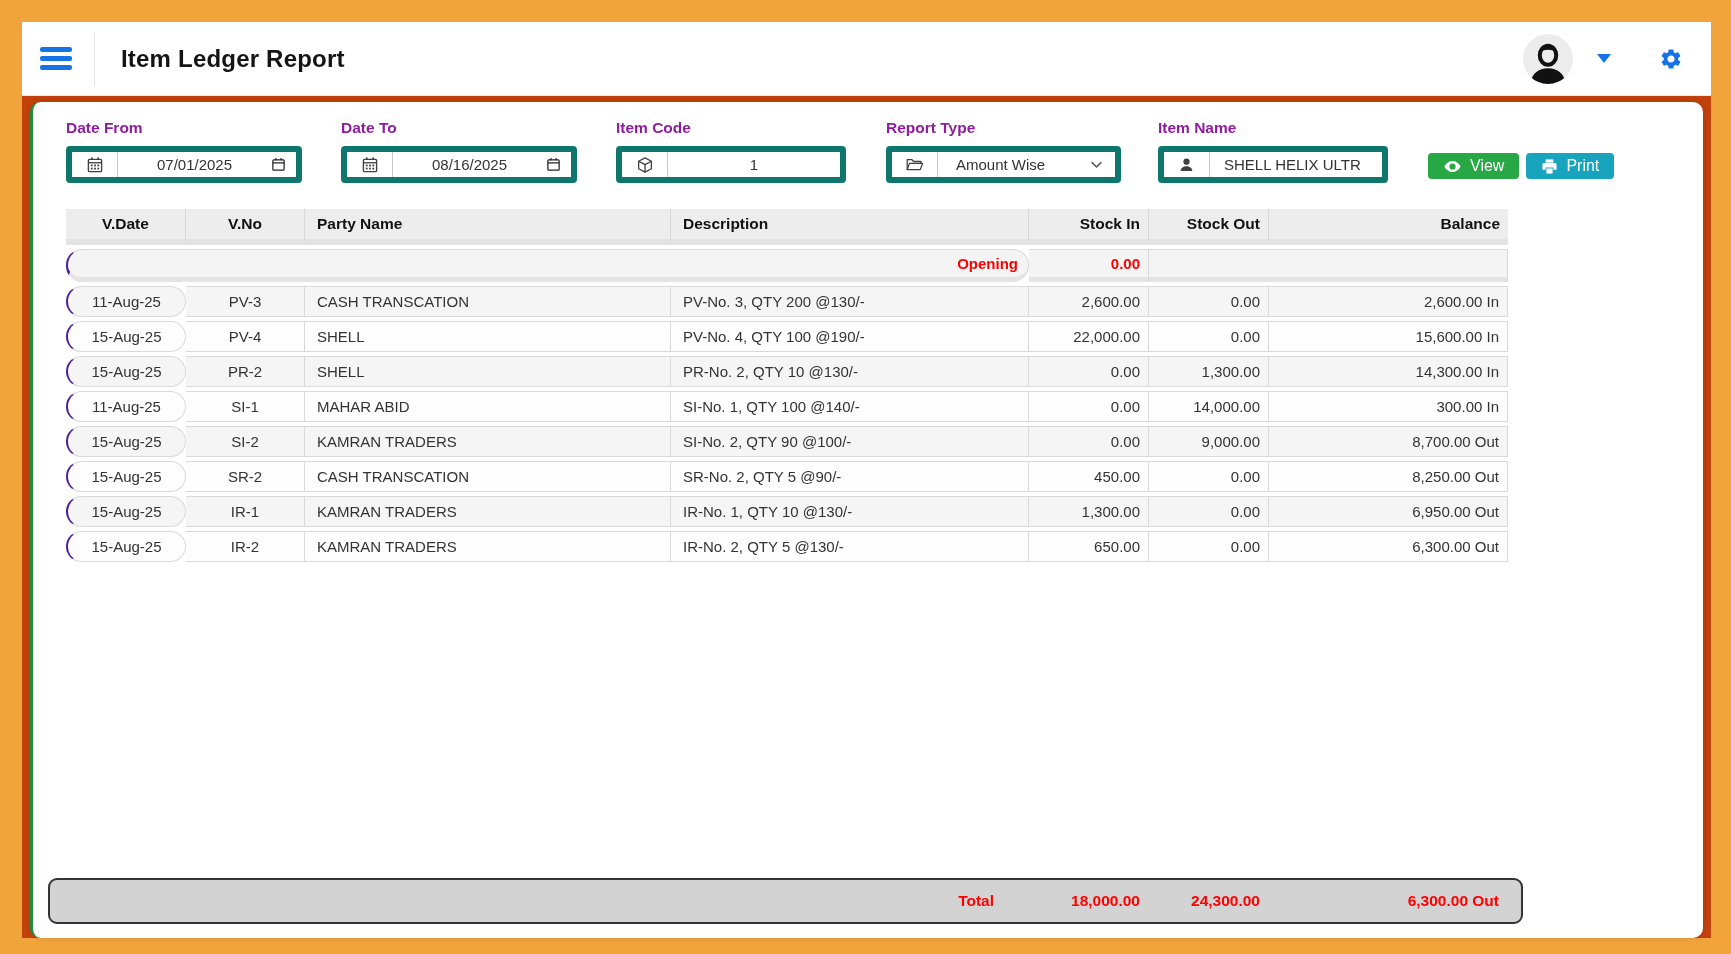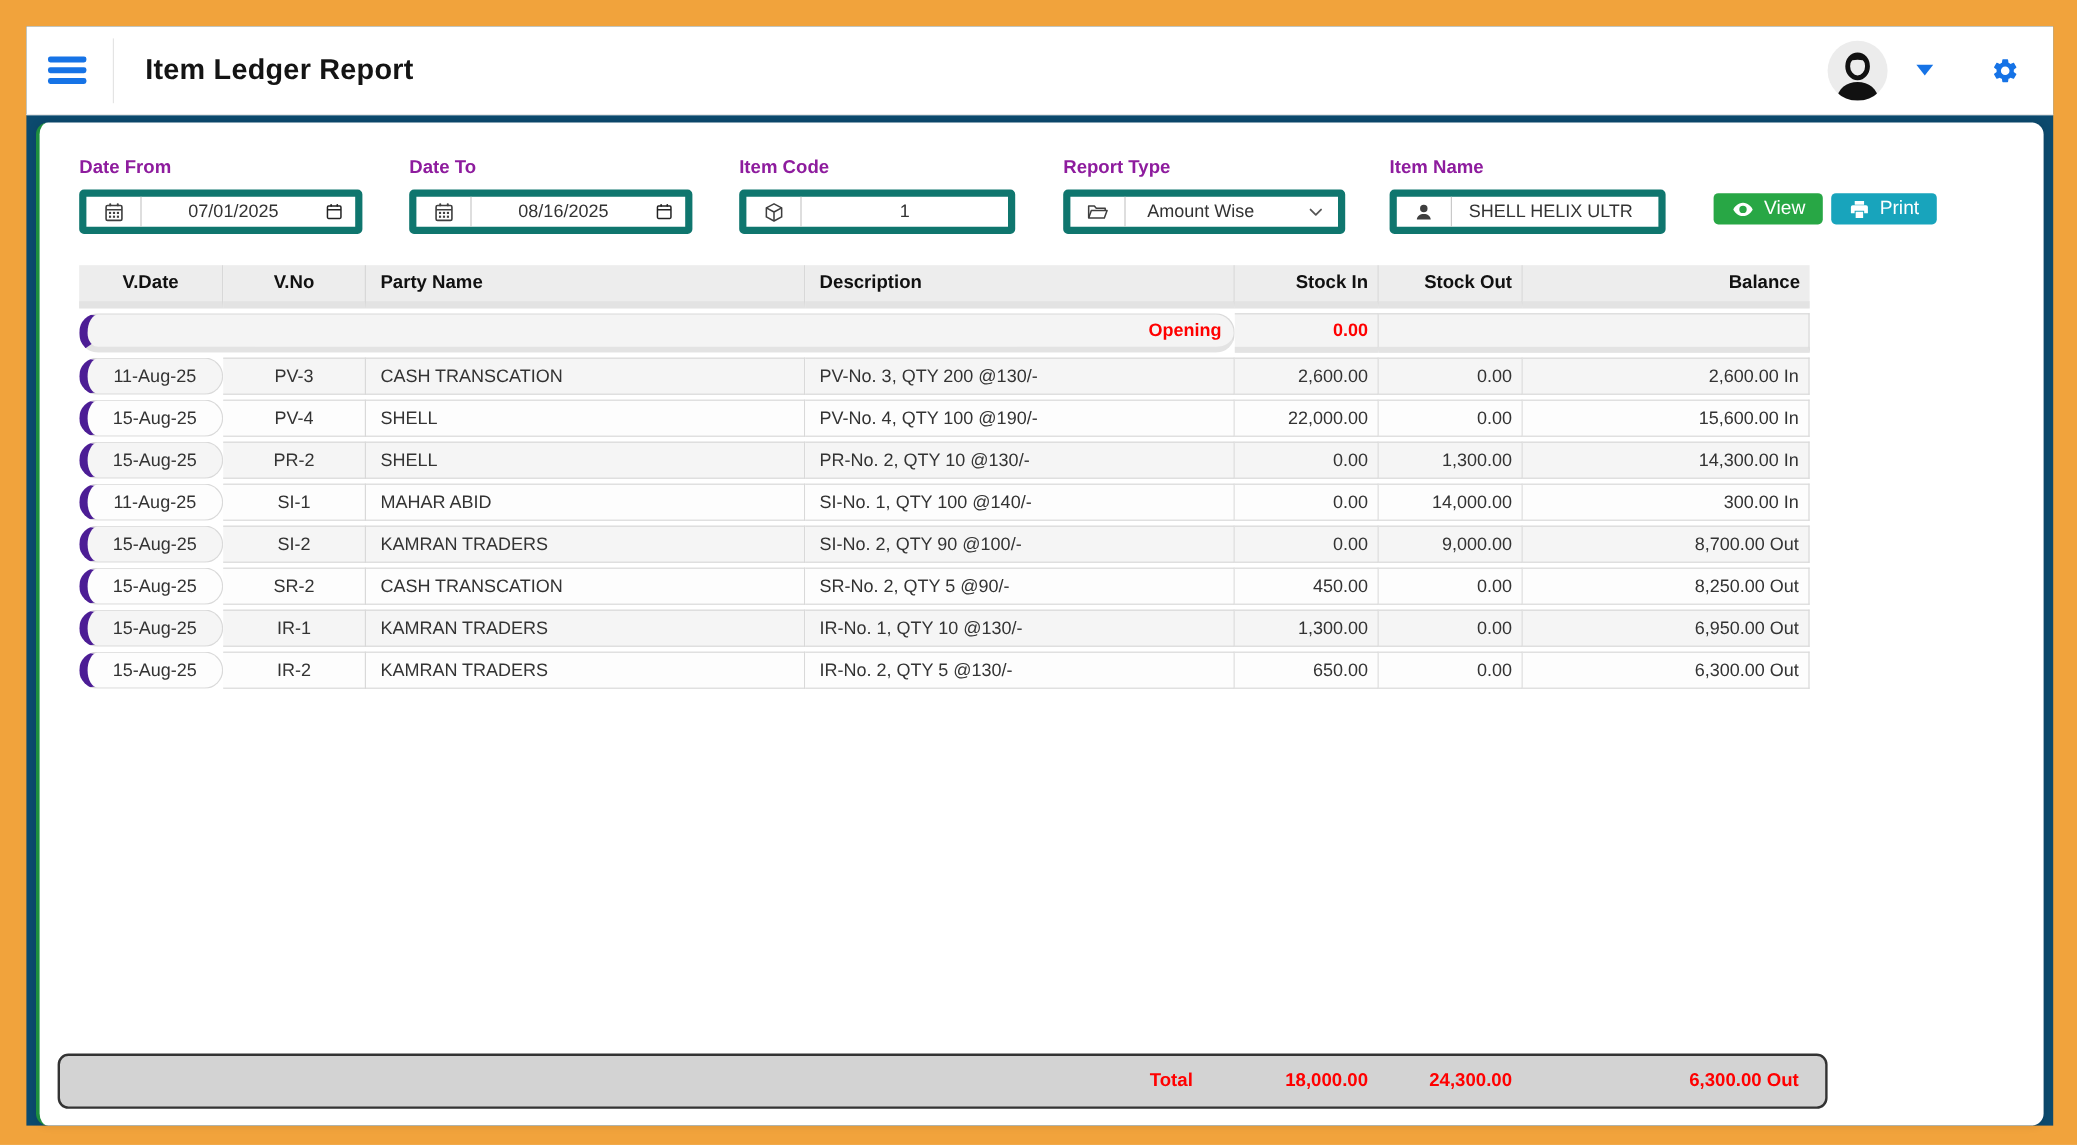--- a/index.html
+++ b/index.html
@@ -7,57 +7,57 @@
     --accent-blue:#1673E6;
     --label-purple:#8E1C9E;
     --view-green:#28A745;
     --print-teal:#18A4BC;
     --alert-red:#FF0000;
     --card-green:#1E8E3E;
   }
   *{box-sizing:border-box;margin:0;padding:0;}
   body{margin:0;background:var(--frame-orange);font-family:"Liberation Sans",sans-serif;}
   .stage{position:relative;width:1731px;height:954px;background:var(--frame-orange);overflow:hidden;}
-  .app{position:absolute;left:22px;top:22px;right:20px;bottom:16px;background:#0c4a6e;}
+  .app{position:absolute;left:22px;top:22px;right:20px;bottom:16px;background:#c2410c;}
 
   
   .topbar{height:74px;background:#fff;display:flex;align-items:center;padding:0 28px 0 18px;border-bottom:1px solid #E9E9E9;}
   .hamburger{width:32px;display:flex;flex-direction:column;gap:4.5px;cursor:pointer;}
   .hamburger span{display:block;height:4.6px;background:var(--accent-blue);border-radius:2px;}
   .topbar-divider{width:1px;height:54px;background:#E4E4E4;margin:0 26px 0 22px;}
   .page-title{font-size:24px;font-weight:700;color:#141414;letter-spacing:.2px;}
   .topbar-right{margin-left:auto;display:flex;align-items:center;}
   .avatar{width:50px;height:50px;border-radius:50%;background:#ECECEC;overflow:hidden;display:flex;align-items:flex-end;justify-content:center;cursor:pointer;}
   .caret-down{width:0;height:0;border-left:7px solid transparent;border-right:7px solid transparent;border-top:9px solid var(--accent-blue);margin:0 30px 0 24px;cursor:pointer;}
   .gear{width:24px;height:24px;cursor:pointer;margin-left:18px;}
 
   
   .card{position:absolute;left:8px;right:8px;top:80px;bottom:0;background:#fff;border-radius:10px;border-left:3px solid var(--card-green);box-shadow:0 0 7px rgba(0,0,0,.10);}
 
   
-  .filters{display:flex;align-items:flex-start;padding:17px 0 0 33px;margin-top:12px;}
+  .filters{display:flex;align-items:center;padding:17px 0 0 33px;}
   .fgroup{width:236px;margin-right:39px;}
   .fgroup .flabel{display:block;color:var(--label-purple);font-weight:700;font-size:15.5px;margin-bottom:9px;}
   .igroup{display:flex;align-items:center;height:37px;border:6px solid #0f766e;border-radius:4px;background:#fff;}
   .iaddon{width:46px;align-self:stretch;display:flex;align-items:center;justify-content:center;border-right:1px solid #C9C9C9;}
   .ival{flex:1;text-align:center;font-size:15px;color:#333;white-space:nowrap;overflow:hidden;}
   .ival.left{text-align:left;padding-left:14px;}
   .dpick{margin-right:10px;display:flex;}
   .chev{margin-right:11px;display:flex;}
   .factions{display:flex;gap:7px;margin-top:30px;}
   .btn{height:26px;border:none;border-radius:4px;color:#fff;font-size:16px;font-family:inherit;display:flex;align-items:center;gap:8px;padding:0 15px;cursor:pointer;}
   .btn-view{background:var(--view-green);}
   .btn-print{background:var(--print-teal);}
 
   
   table.ledger{margin:22px 0 0 33px;width:1442px;table-layout:fixed;border-collapse:separate;border-spacing:0 4px;font-size:15px;color:#333;}
   table.ledger th{height:36px;background:#EDEDED;font-weight:700;color:#111;font-size:15.5px;border-right:1px solid #D8D8D8;border-bottom:6px solid #E3E3E3;}
   table.ledger th:last-child{border-right:none;}
   table.ledger td{height:31px;border-top:1px solid #D9D9D9;border-bottom:1px solid #D9D9D9;border-right:1px solid #D9D9D9;}
-  table.ledger td:first-child{border-left:7px solid #4c1d95;border-radius:16px;}
+  table.ledger td:first-child{border-left:2px solid #4c1d95;border-radius:16px;}
   .ta-c{text-align:center;}
   .ta-l{text-align:left;padding-left:12px;}
   .ta-r{text-align:right;padding-right:8px;}
   tr.opening-row td{background:#F4F4F4;height:33px;border-bottom:5px solid #E3E3E3;}
   tr.opening-row .red-bold{color:var(--alert-red);font-weight:700;}
   tr.stripe-a td{background:#F5F5F5;}
   tr.stripe-b td{background:#FDFDFD;}
 
   
   .total-bar{position:absolute;left:15px;bottom:14px;width:1475px;height:46px;background:#D3D3D3;border:2px solid #333;border-radius:9px;display:flex;align-items:center;color:var(--alert-red);font-weight:700;font-size:15.5px;}

